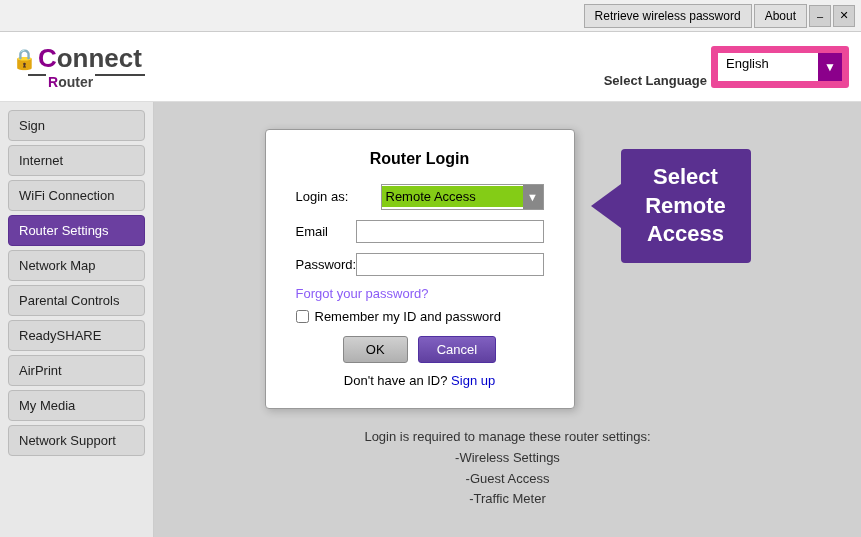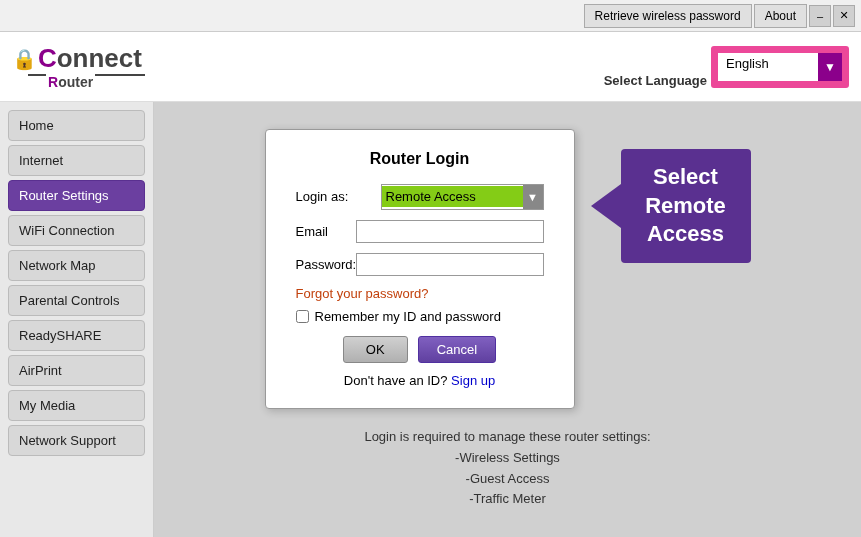--- a/index.html
+++ b/index.html
@@ -187,21 +187,21 @@
       flex-shrink: 0;
     }
     .login-input {
       flex: 1;
       border: 1px solid #999;
       padding: 3px 5px;
       font-size: 13px;
       outline: none;
     }
     .forgot-link {
-      color: #c2410c;
+      color: #8b5cf6;
       text-decoration: none;
       font-size: 13px;
       display: block;
       margin-bottom: 8px;
     }
     .remember-row {
       display: flex;
       align-items: center;
       gap: 6px;
       margin-bottom: 12px;
@@ -344,24 +344,24 @@
         <option>Deutsch</option>
       </select>
       <div class="lang-dropdown-arrow">▼</div>
     </div>
   </div>
 </div>
 
 <div class="main">
 
   <div class="sidebar">
-    <div class="sidebar-item">Home</div>
+    <div class="sidebar-item">Sign</div>
     <div class="sidebar-item">Internet</div>
+    <div class="sidebar-item">WiFi Connection</div>
     <div class="sidebar-item active">Router Settings</div>
-    <div class="sidebar-item">WiFi Connection</div>
     <div class="sidebar-item">Network Map</div>
     <div class="sidebar-item">Parental Controls</div>
     <div class="sidebar-item">ReadySHARE</div>
     <div class="sidebar-item">AirPrint</div>
     <div class="sidebar-item">My Media</div>
     <div class="sidebar-item">Network Support</div>
   </div>
 
   <div class="content">
 

